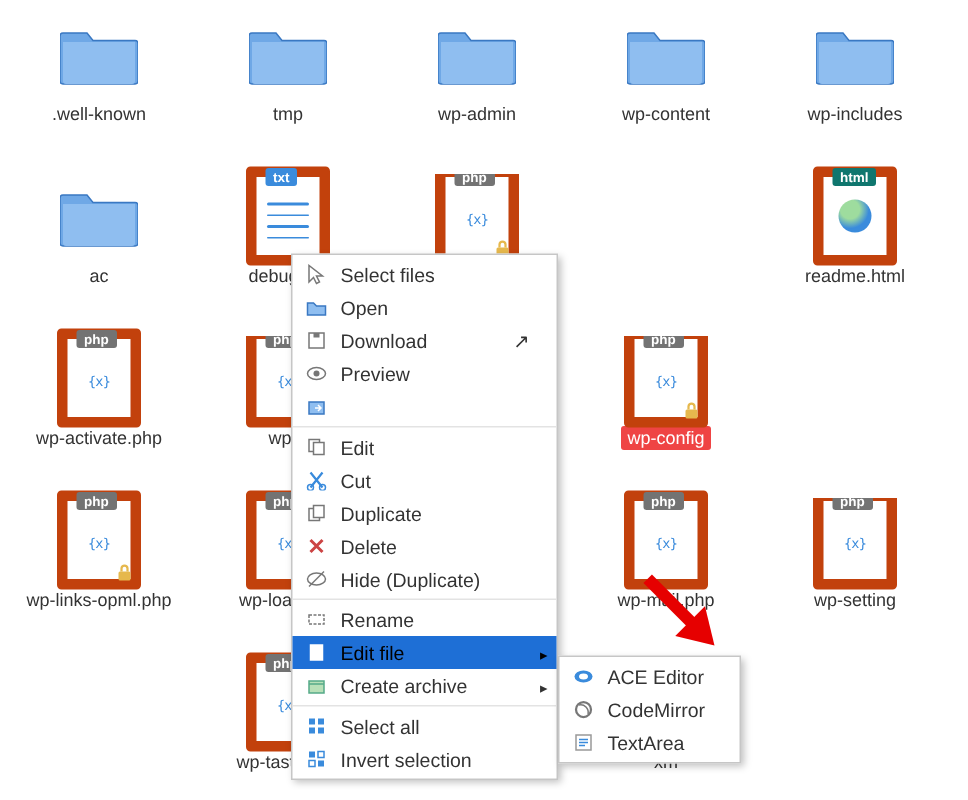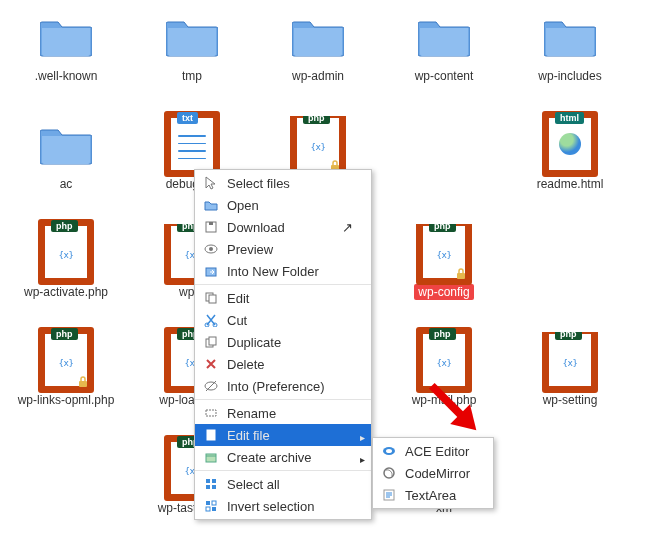--- a/index.html
+++ b/index.html
@@ -8,33 +8,33 @@
   .icon-wrap{width:56px;height:56px;display:flex;align-items:center;justify-content:center;margin-bottom:4px}
   .fname{font-size:12px;line-height:14px;word-break:break-word;padding:1px 4px;border-radius:2px}
   .fname.sel{background:#ef4444;color:#fff}
   .item.sel-file .icon-wrap{background:#d6e4f4;border-radius:3px}
   .item.cut{overflow:hidden}
   
   .folder{width:52px;height:44px}
   
   .page{width:42px;height:52px;border:7px solid #c2410c;border-radius:3px;background:#fff;position:relative}
   .page .tag{position:absolute;top:-6px;left:6px;font-size:9px;font-weight:bold;color:#fff;padding:1px 5px;border-radius:2px}
-  .tag.php{background:#14532d}
+  .tag.php{background:#737373}
   .tag.txt{background:#3a8bdc}
   .tag.html{background:#0f766e}
   .page .inner{position:absolute;left:7px;right:7px;top:14px;bottom:8px;display:flex;flex-direction:column;justify-content:space-around}
   .page .inner.lines span{display:block;height:1.5px;background:#3a8bdc;border-radius:1px}
   .page .inner.code{color:#3a8bdc;font-family:monospace;font-size:9px;letter-spacing:-0.5px;line-height:10px;text-align:center}
   .page .inner.code::before{content:"{x}";display:block}
   .page .lock{position:absolute;right:-2px;bottom:-2px;width:12px;height:12px}
   .page .globe{position:absolute;left:50%;top:50%;transform:translate(-50%,-50%);width:22px;height:22px;border-radius:50%;background:radial-gradient(circle at 35% 30%, #9edc9e 0 30%, #3a8bdc 60% 100%)}
   
   .ctx{position:absolute;border:1px solid #c6c6c6;background:#fff;box-shadow:2px 2px 5px rgba(0,0,0,0.25);font-size:13px;min-width:176px;padding:2px 0;z-index:10}
   .ctx .mi{display:flex;align-items:flex-end;gap:8px;padding:3px 18px 3px 8px;white-space:nowrap;position:relative;cursor:default}
-  .ctx .mi.sel{background:#1e6fd6;color:#e5e5e5}
+  .ctx .mi.sel{background:#1e6fd6;color:#000000}
   .ctx .mi .lab{flex:1}
   .ctx .mi .ic{width:16px;height:16px;display:flex;align-items:center;justify-content:center;font-size:12px}
   .ctx .mi .arrow{position:absolute;right:6px;font-size:10px}
   .ctx .sep{height:1px;background:#e3e3e3;margin:2px 0}
   .ctx.main{left:194px;top:169px}
   .ctx.sub{left:372px;top:437px;min-width:120px}
   
   .annot{position:absolute;left:418px;top:387px;transform:rotate(45deg);z-index:20;pointer-events:none}
 </style>
 </head>
@@ -275,21 +275,20 @@
       </span>
       <span class="lab">Preview</span>
     </div>
     <div class="mi">
       <span class="ic">
         <svg width="14" height="14" viewBox="0 0 14 14">
           <rect x="2" y="4" width="10" height="8" fill="#8fbef0" stroke="#3a78c2"></rect>
           <path d="M6 8 h4 m-2 -2 l2 2 -2 2" stroke="#fff" fill="none"></path>
         </svg>
       </span>
-      <span class="lab">Into New Folder</span>
     </div>
     <div class="sep"></div>
     <div class="mi">
       <span class="ic">
         <svg width="14" height="14" viewBox="0 0 14 14">
           <rect x="2" y="2" width="7" height="8" fill="#fff" stroke="#777"></rect>
           <rect x="5" y="4" width="7" height="8" fill="#fff" stroke="#777"></rect>
         </svg>
       </span>
       <span class="lab">Edit</span>
@@ -321,21 +320,21 @@
       </span>
       <span class="lab">Delete</span>
     </div>
     <div class="mi">
       <span class="ic">
         <svg width="14" height="14" viewBox="0 0 14 14">
           <ellipse cx="7" cy="7" rx="6" ry="4" fill="none" stroke="#777"></ellipse>
           <path d="M2 12 l10-10" stroke="#777"></path>
         </svg>
       </span>
-      <span class="lab">Into (Preference)</span>
+      <span class="lab">Hide (Duplicate)</span>
     </div>
     <div class="sep"></div>
     <div class="mi">
       <span class="ic">
         <svg width="14" height="14" viewBox="0 0 14 14">
           <rect x="2" y="4" width="10" height="6" fill="none" stroke="#777" stroke-dasharray="2 1"></rect>
         </svg>
       </span>
       <span class="lab">Rename</span>
     </div>

